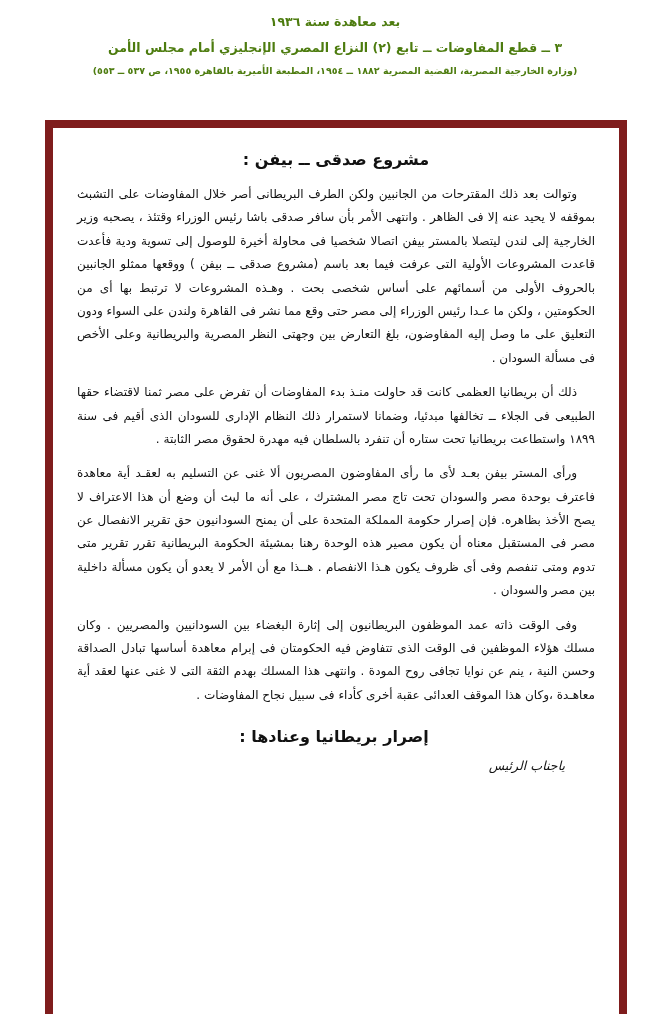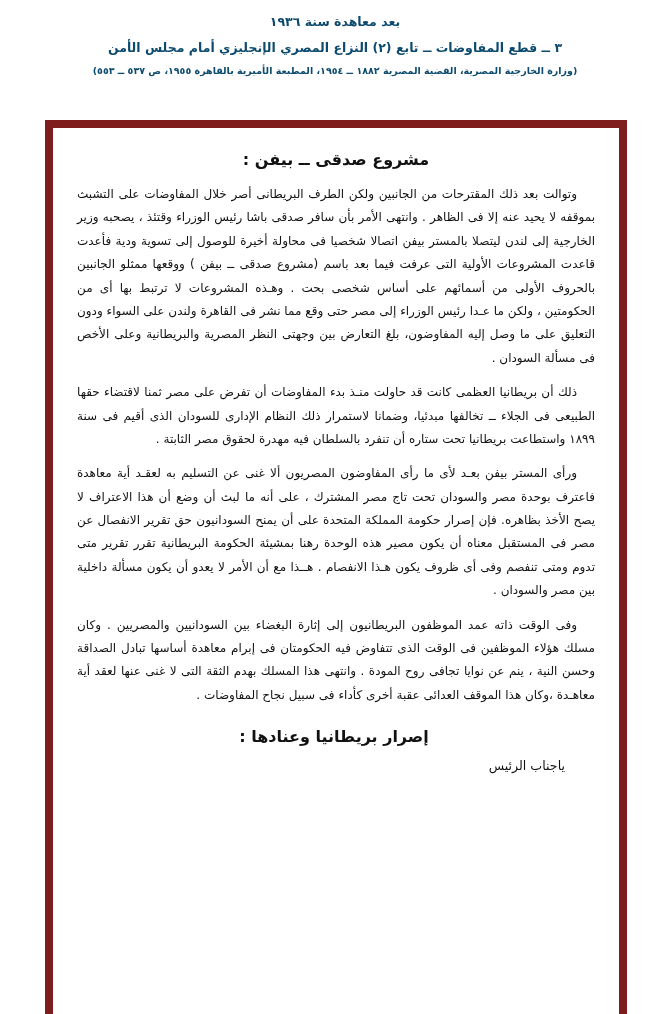--- a/index.html
+++ b/index.html
@@ -25,21 +25,21 @@
   }
 
   
   .header {
     text-align: center;
     direction: rtl;
     padding: 0 40px;
   }
   .header .hdr-line {
     font-weight: bold;
-    color: #0c4a6e;
+    color: #4d7c0f;
     letter-spacing: 0.3px;
   }
   .hdr-1 {
     font-size: 12.5px;
     margin-bottom: 11px;
   }
   .hdr-2 {
     font-size: 12.5px;
     margin-bottom: 10px;
   }
@@ -91,20 +91,21 @@
 
   p.para.no-indent {
     text-indent: 0;
   }
 
   p.salutation {
     font-size: 12.6px;
     margin: 0 0 8px 0;
     text-indent: 0;
     padding-right: 30px;
+    font-style: italic;
   }
 
   
   .frame-inner p, .frame-inner h2 {
     color: #121212;
   }
 </style>
 </head>
 <body>
 

